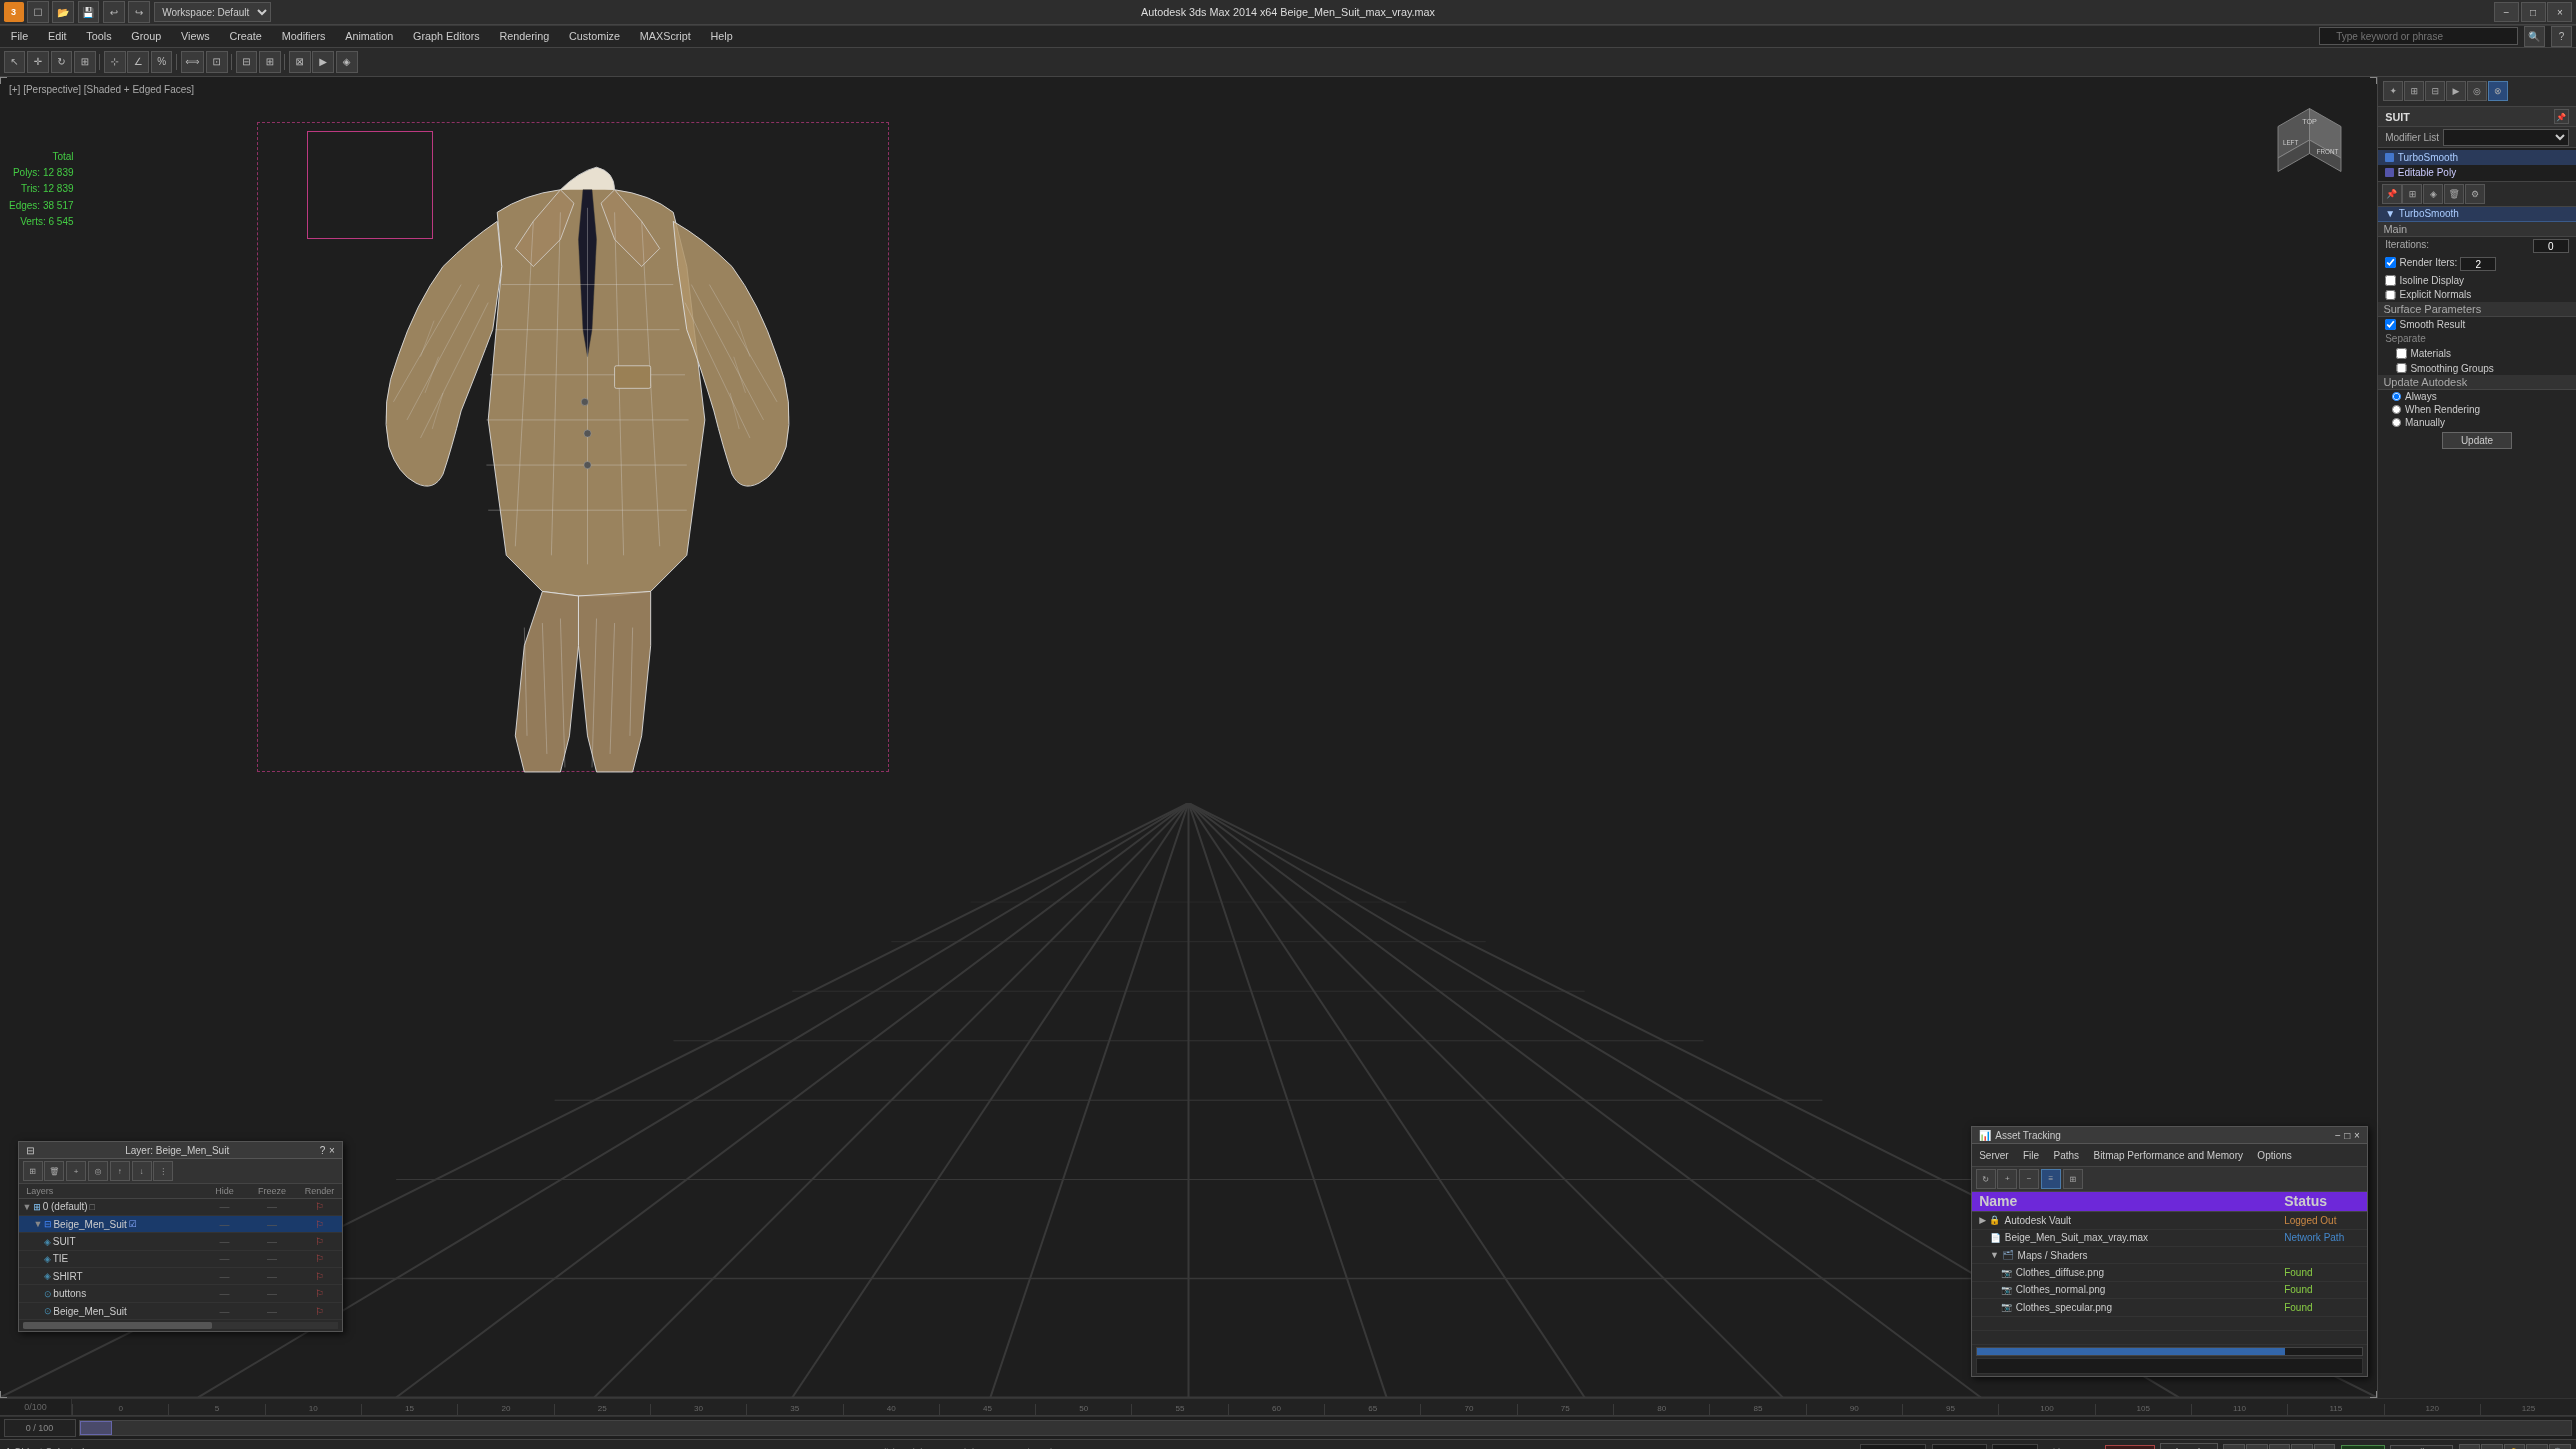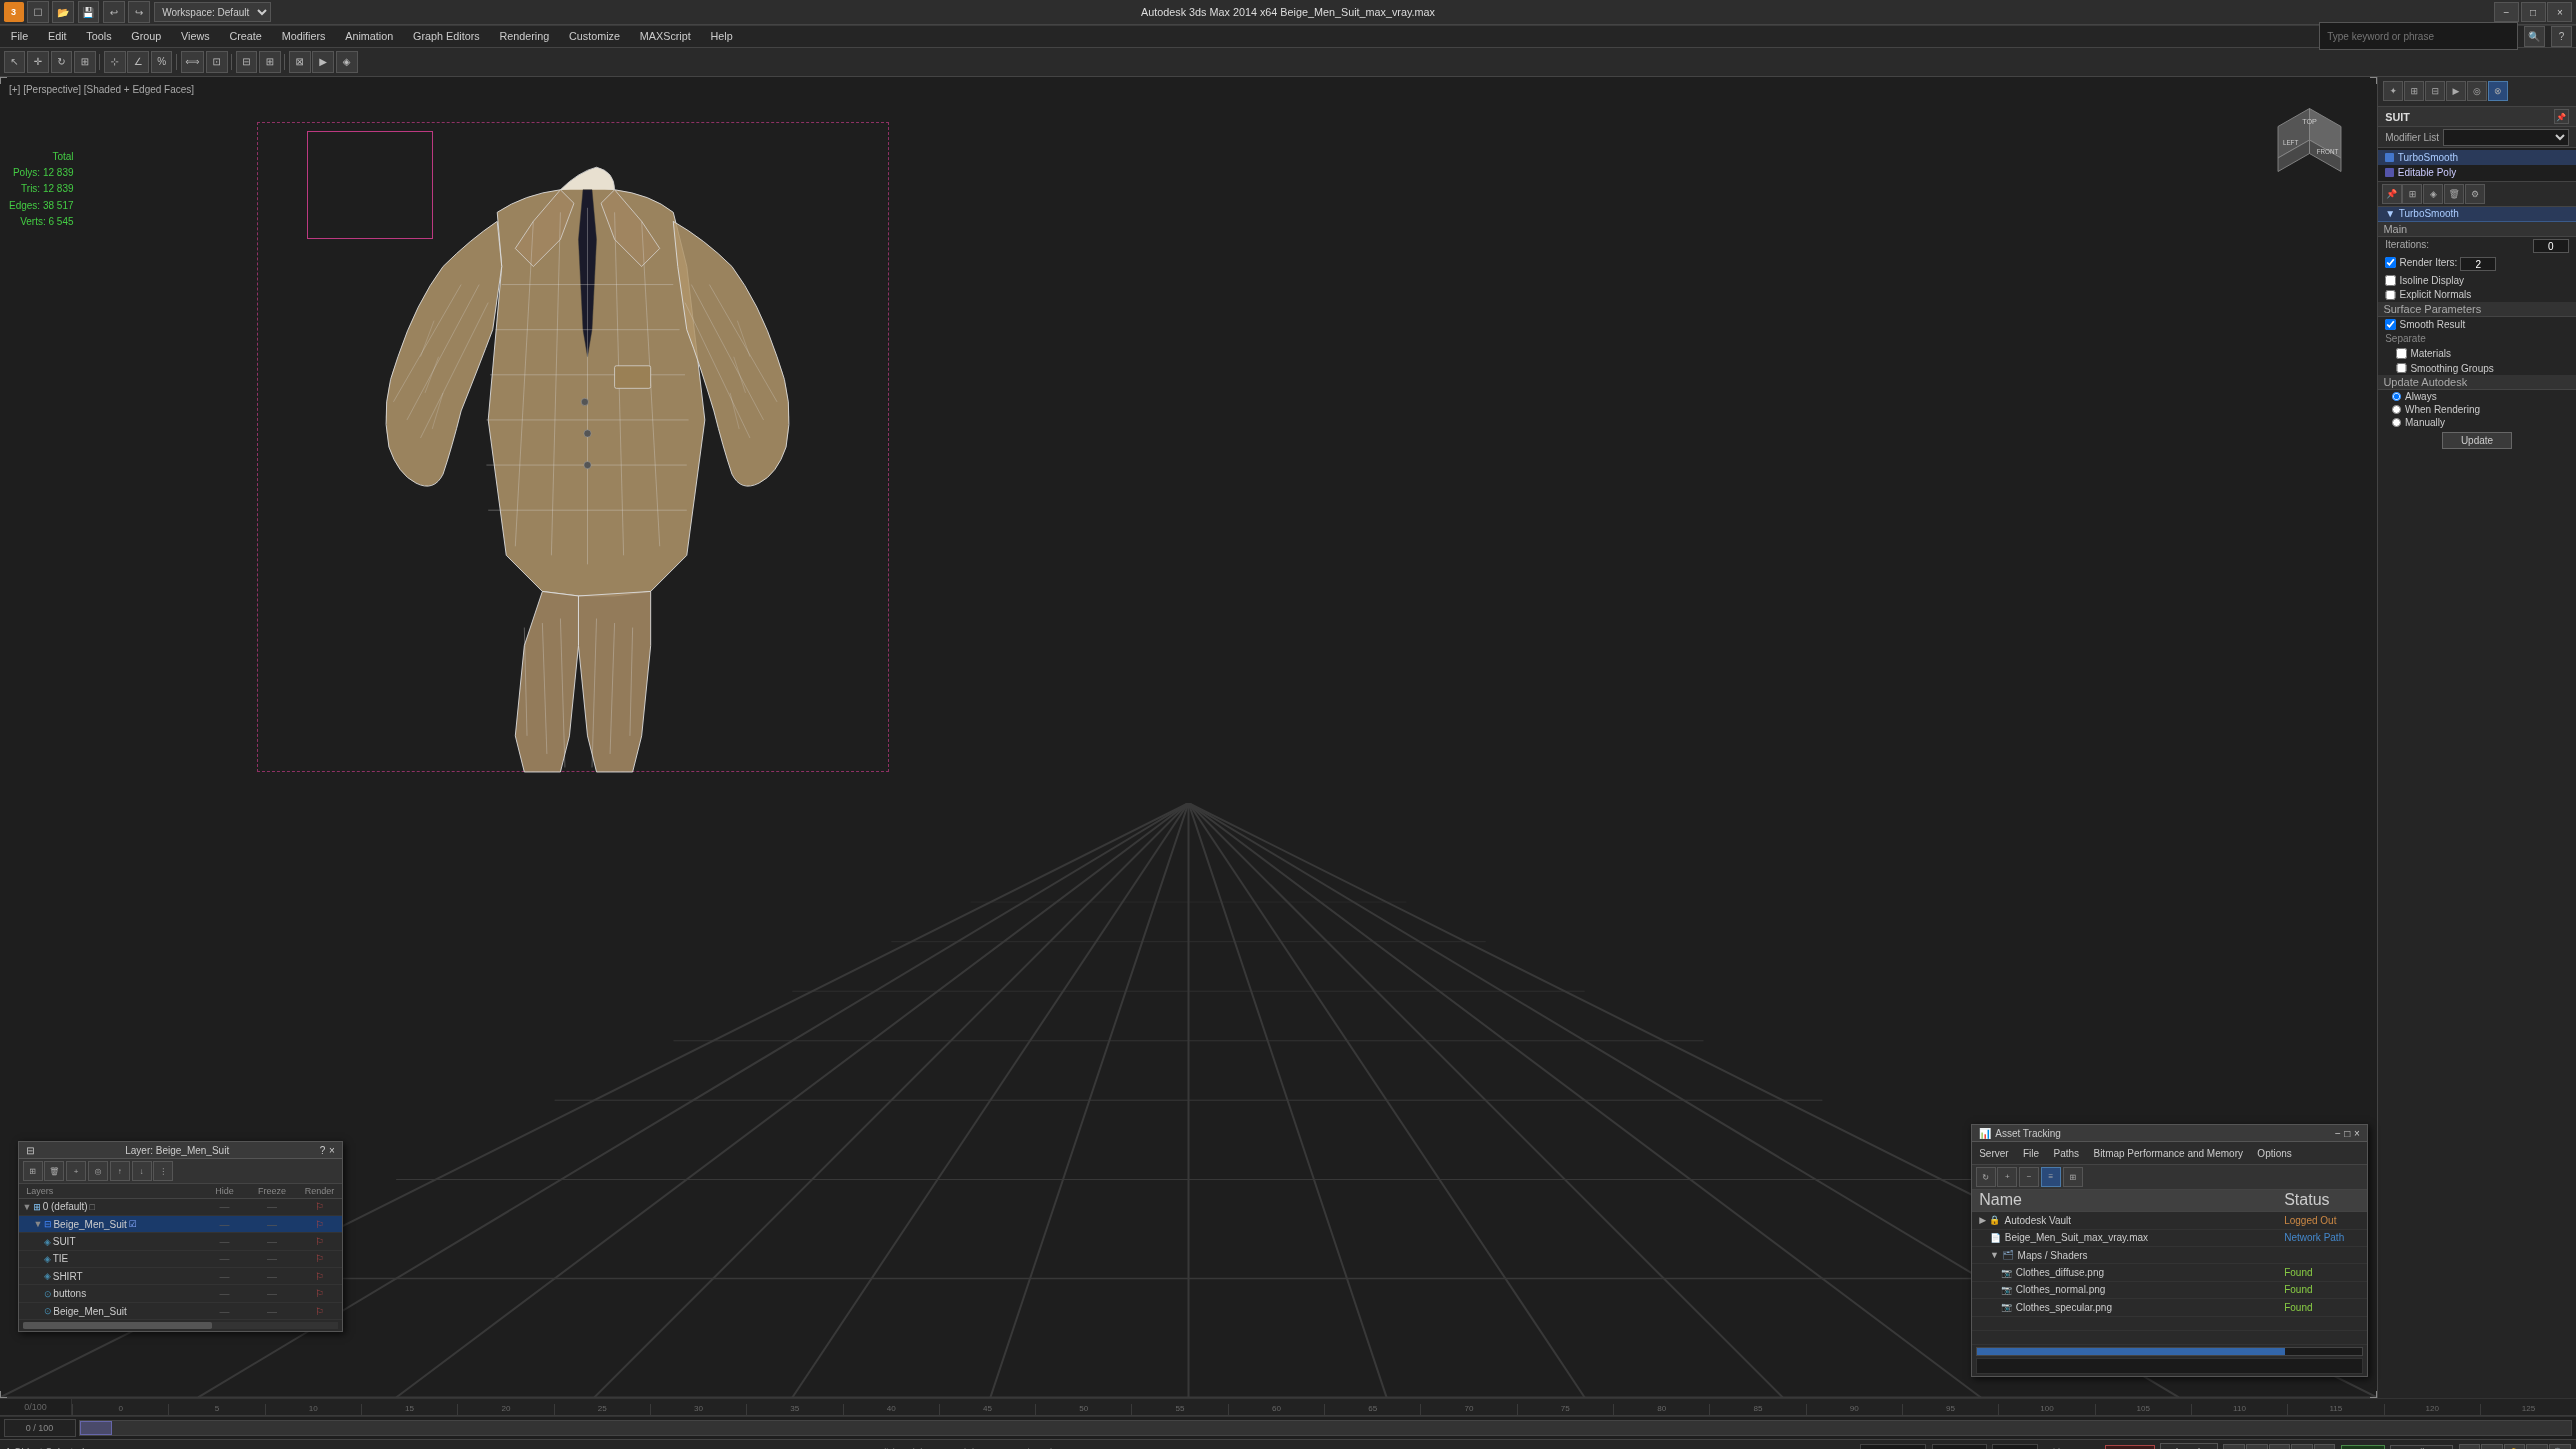--- a/index.html
+++ b/index.html
@@ -490,21 +490,21 @@
     <div class="menu-item">Views</div>
     <div class="menu-item">Create</div>
     <div class="menu-item">Modifiers</div>
     <div class="menu-item">Animation</div>
     <div class="menu-item">Graph Editors</div>
     <div class="menu-item">Rendering</div>
     <div class="menu-item">Customize</div>
     <div class="menu-item">MAXScript</div>
     <div class="menu-item">Help</div>
     <div style="flex:1"></div>
-    <input class="search-box" id="search-box" type="text" style="height: 28px; width: 199px; background: rgb(26, 26, 26); border: 0.9px solid rgb(85, 85, 85); color: rgb(136, 136, 136); padding: 0px 7px; font-size: 10px;" placeholder="Type keyword or phrase">
+    <input class="search-box" id="search-box" type="text" style="height: 18px; width: 199px; background: rgb(26, 26, 26); border: 0.9px solid rgb(85, 85, 85); color: rgb(136, 136, 136); padding: 0px 16px; font-size: 10px;" placeholder="Type keyword or phrase">
     <div class="toolbar-btn">🔍</div>
     <div class="toolbar-btn">?</div>
   </div>
 </div>
 
 <div id="toolbar-row1" style="display:flex;align-items:center;height:29px;background:#2a2a2a;border-bottom:0.9px solid #444;padding:0 3.6px;gap:1.8px;">
   <div class="toolbar-btn">↖</div>
   <div class="toolbar-btn">✛</div>
   <div class="toolbar-btn">↻</div>
   <div class="toolbar-btn">⊞</div>
@@ -919,21 +919,21 @@
   </div>
 
   <div id="asset-toolbar" style="display:flex;align-items:center;gap:1.8px;padding:1.8px 3.6px;background:#333;border-bottom:0.9px solid #444;">
     <div class="pi" style="font-size:8.1px;">↻</div>
     <div class="pi" style="font-size:8.1px;">+</div>
     <div class="pi" style="font-size:8.1px;">−</div>
     <div class="pi active" style="font-size:8.1px;">≡</div>
     <div class="pi" style="font-size:8.1px;">⊞</div>
   </div>
 
-  <div id="asset-col-headers" style="display:flex;background:#404040;border-bottom:0.9px solid #444;font-size:16px;color:#ccc;font-weight:normal;">
+  <div id="asset-col-headers" style="display:flex;background:#6d28d9;border-bottom:0.9px solid #444;font-size:14px;color:#ccc;font-weight:bold;">
     <div class="asset-col-name">Name</div>
     <div class="asset-col-status">Status</div>
   </div>
 
   <div id="asset-rows">
 
     <div class="asset-row">
       <div class="asset-row-name">
         <span style="font-size:9px;color:#aaa;">▶</span>
         <span style="color:#88aacc;font-size:9px;">🔒</span>

